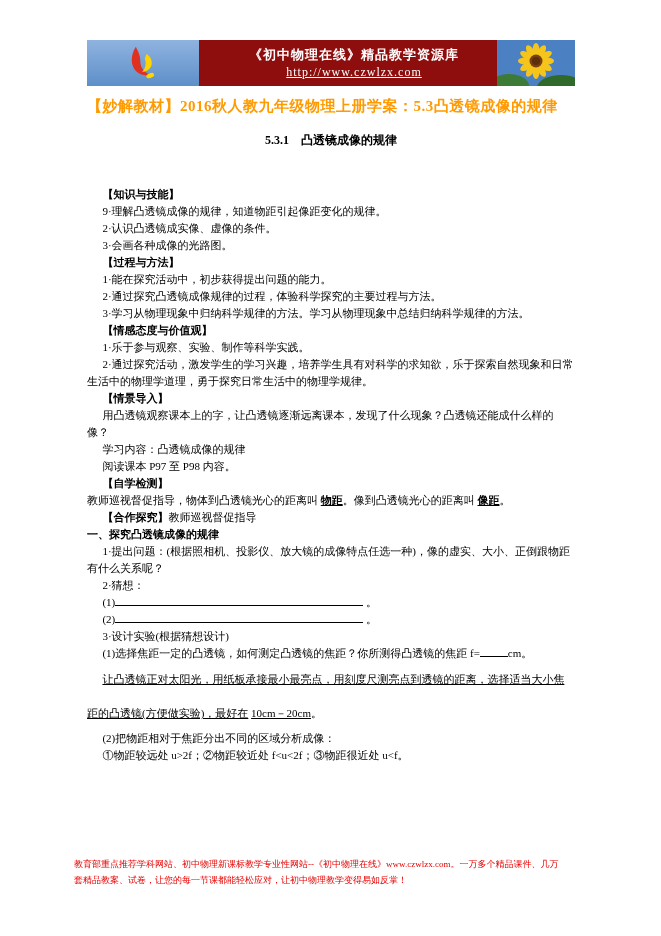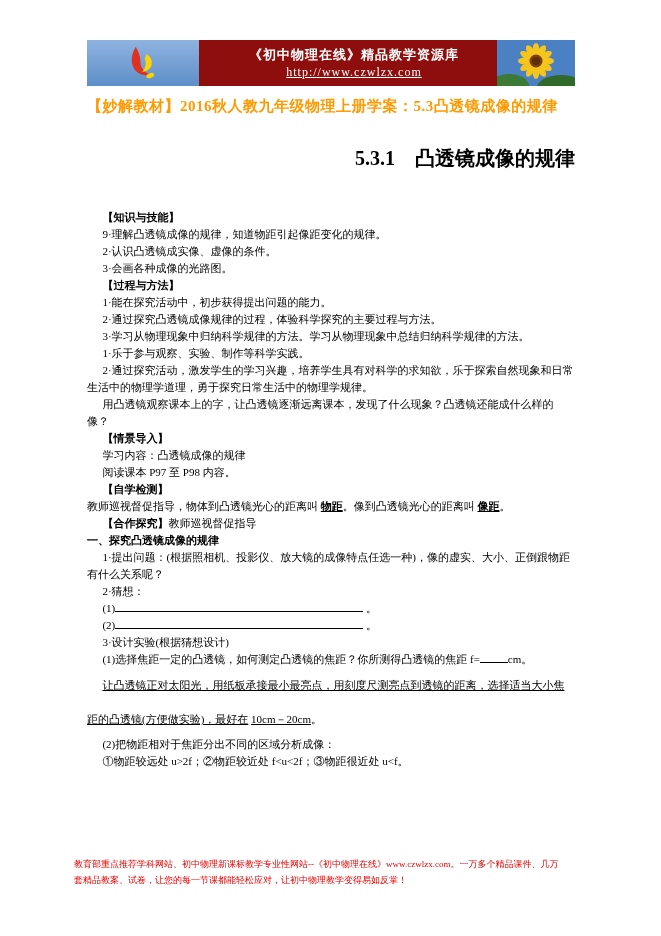--- a/index.html
+++ b/index.html
@@ -22,21 +22,21 @@
     flex:1; background:var(--banner_maroon,#8e0e0e); color:#fff;
     display:flex; flex-direction:column; align-items:center; justify-content:center; gap:1px;padding-left:12px;
   }
   .banner-title { font-size:13px; font-weight:bold; letter-spacing:1px; }
   .banner-url { font-size:12px; text-decoration:underline; cursor:pointer; letter-spacing:1px;text-align:center; }
   .banner-right { width:78px; overflow:hidden; }
   .sunflower { width:78px; height:46px; display:block; }
 
   
   .doc-title { margin-top:11px; font-size:15px; font-weight:bold; color:var(--accent_orange,#ff9a00); letter-spacing:0.5px; }
-  .page-title { margin-top:29px; text-align:right; font-size:20px; font-weight:bold; }
+  .page-title { margin-top:16px; text-align:center; font-size:12px; font-weight:bold; }
 
   
   .body-text { margin-top:37px; font-size:11px; line-height:17px; }
   .body-text p { margin:0; }
   .ind { text-indent:1.4em; }
   .bold { font-weight:bold; }
   .u { text-decoration:underline; }
   .ans { font-weight:bold; text-decoration:underline; }
   .blank { display:inline-block; border-bottom:1px solid #000; height:12px; vertical-align:baseline; }
   .blank-guess { width:248px; }
@@ -107,25 +107,26 @@
       <p class="ind bold">【知识与技能】</p>
       <p class="ind">9·理解凸透镜成像的规律，知道物距引起像距变化的规律。</p>
       <p class="ind">2·认识凸透镜成实像、虚像的条件。</p>
       <p class="ind">3·会画各种成像的光路图。</p>
 
       <p class="ind bold">【过程与方法】</p>
       <p class="ind">1·能在探究活动中，初步获得提出问题的能力。</p>
       <p class="ind">2·通过探究凸透镜成像规律的过程，体验科学探究的主要过程与方法。</p>
       <p class="ind">3·学习从物理现象中归纳科学规律的方法。学习从物理现象中总结归纳科学规律的方法。</p>
 
+      <p class="ind bold">【情感态度与价值观】</p>
       <p class="ind">1·乐于参与观察、实验、制作等科学实践。</p>
       <p class="ind">2·通过探究活动，激发学生的学习兴趣，培养学生具有对科学的求知欲，乐于探索自然现象和日常生活中的物理学道理，勇于探究日常生活中的物理学规律。</p>
 
+      <p class="ind bold">【情景导入】</p>
       <p class="ind">用凸透镜观察课本上的字，让凸透镜逐渐远离课本，发现了什么现象？凸透镜还能成什么样的像？</p>
-      <p class="ind bold">【情景导入】</p>
       <p class="ind">学习内容：凸透镜成像的规律</p>
       <p class="ind">阅读课本 P97 至 P98 内容。</p>
 
       <p class="ind bold">【自学检测】</p>
       <p class="selfcheck-line">
         <span>教师巡视督促指导，物体到凸透镜光心的距离叫</span>
         <span class="ans">物距</span><span>。像到凸透镜光心的距离叫</span>
         <span class="ans">像距</span><span>。</span>
       </p>
 

